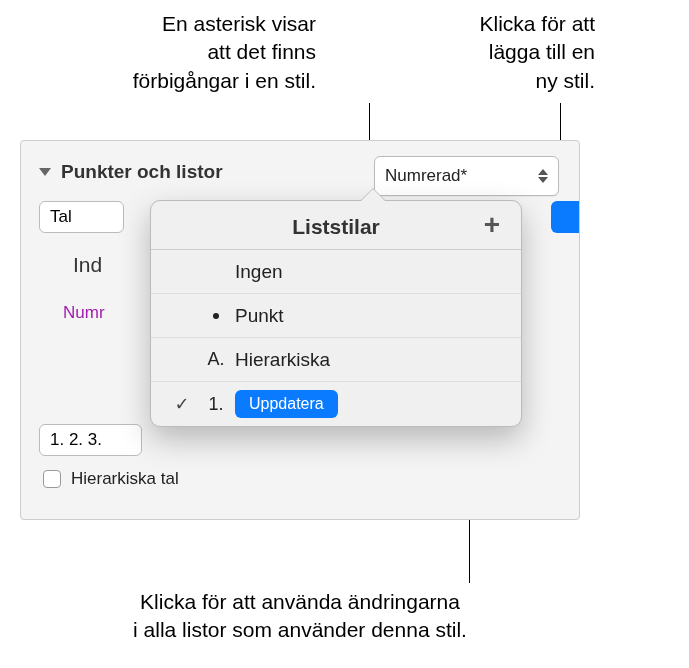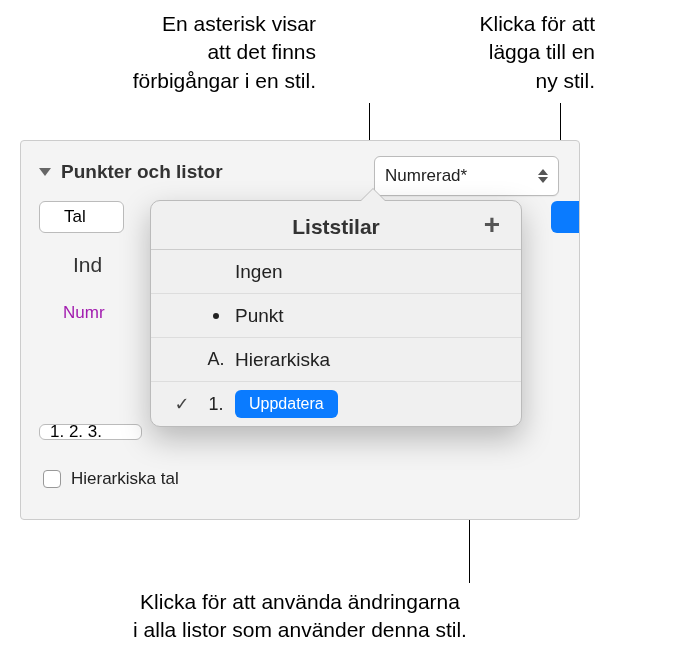--- a/index.html
+++ b/index.html
@@ -98,21 +98,21 @@
       position: absolute;
       top: 60px;
       left: 18px;
       width: 85px;
       height: 32px;
       background: #fff;
       border: 1px solid #bbb;
       border-radius: 6px;
       display: flex;
       align-items: center;
-      padding: 0 24px;
+      padding: 0 10px;
       font-size: 17px;
     }
     .partial-label1 {
       position: absolute;
       top: 112px;
       left: 52px;
       font-size: 21px;
       color: #333;
     }
     .partial-label2 {
@@ -120,21 +120,21 @@
       top: 162px;
       left: 42px;
       font-size: 17px;
       color: #a21caf;
     }
     .seq-field {
       position: absolute;
       top: 283px;
       left: 18px;
       width: 103px;
-      height: 16px;
+      height: 32px;
       background: #fff;
       border: 1px solid #bbb;
       border-radius: 6px;
       display: flex;
       align-items: center;
       padding: 0 10px;
       font-size: 17px;
     }
     .checkbox-row {
       position: absolute;

